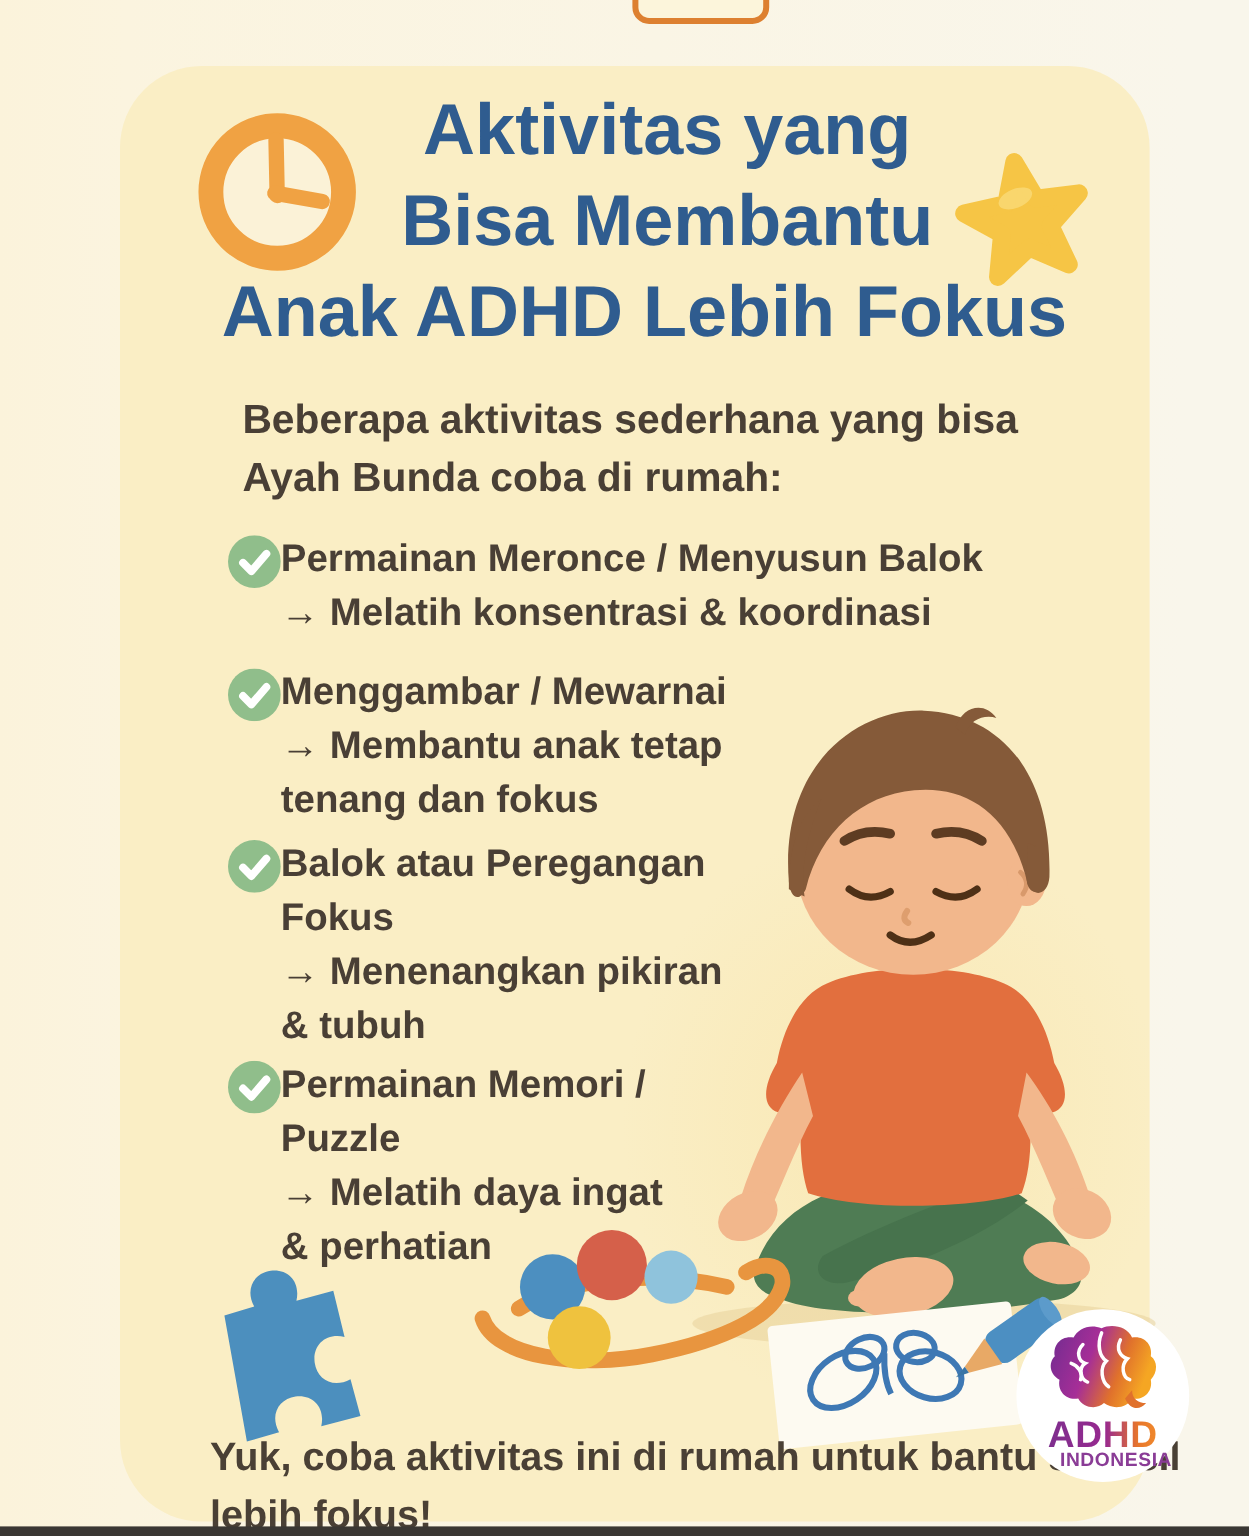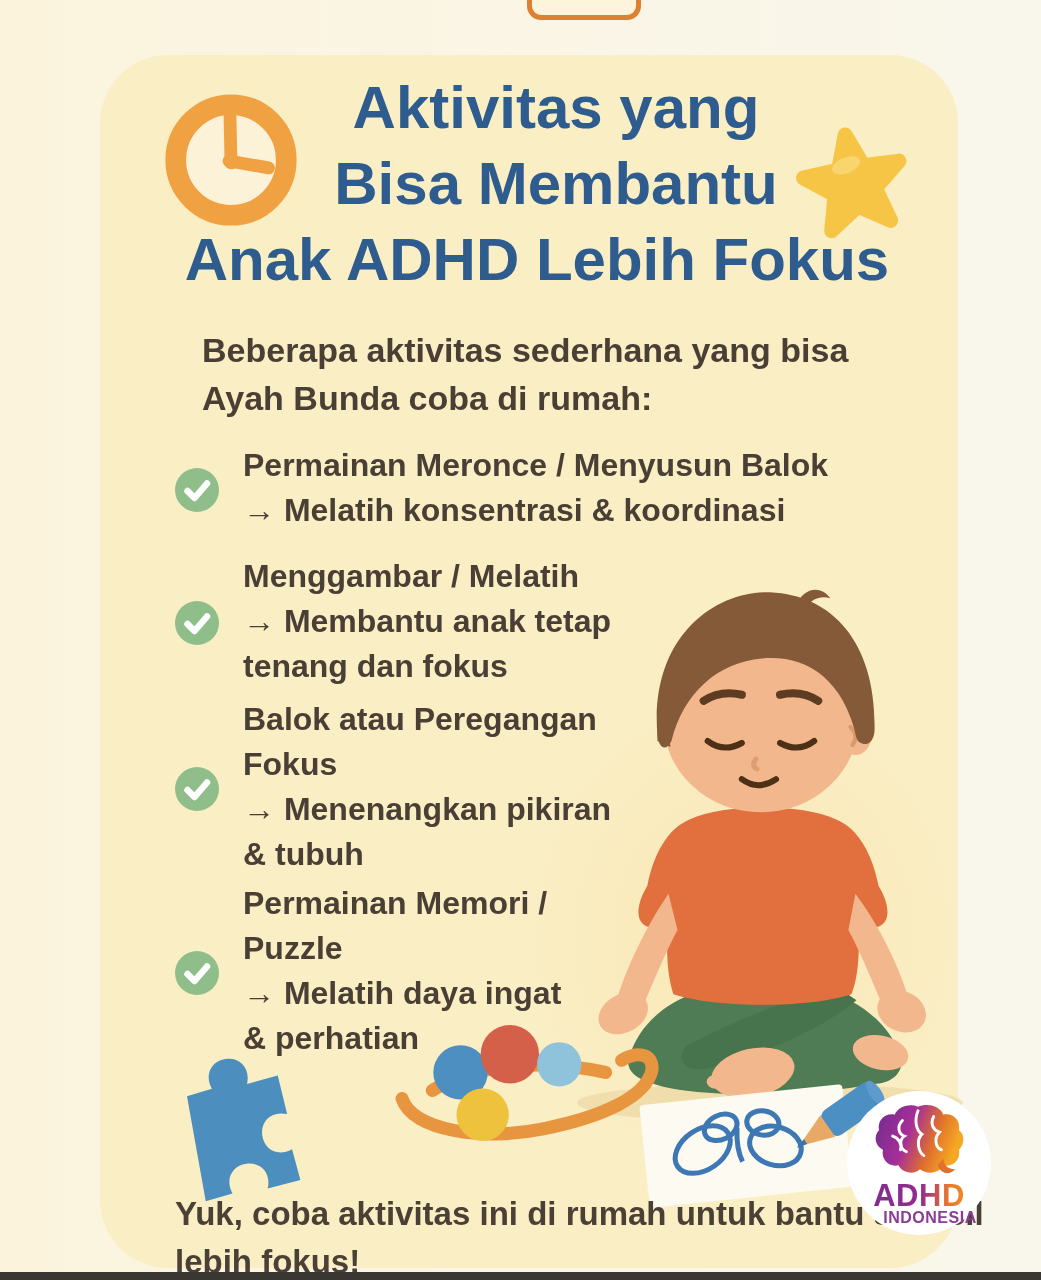--- a/index.html
+++ b/index.html
@@ -24,21 +24,21 @@
   .star{position:absolute;left:793px;top:126px;}
   .title{position:absolute;left:100px;top:70px;width:858px;}
   .title-line{
     font-size:60px;font-weight:700;color:#2F5C8F;line-height:76px;
     text-align:center;letter-spacing:0px;white-space:nowrap;
   }
   .title-line.shift-a{margin-left:54px;}
   .title-line.shift-b{margin-left:16px;}
   .subtitle{position:absolute;left:175px;top:326px;margin-left:27px;}
   .subtitle-line{font-size:34px;font-weight:600;color:#493F35;line-height:48px;white-space:nowrap;}
-  .item{position:absolute;left:175px;display:flex;gap:24px;align-items:center;}
+  .item{position:absolute;left:190px;display:flex;}
   .check{flex:none;margin-top:3px;}
   .item-line{font-size:32px;font-weight:600;color:#493F35;line-height:45px;white-space:nowrap;}
   .boy{position:absolute;left:556px;top:552px;}
   .bead-toy{position:absolute;left:392px;top:1018px;}
   .puzzle{position:absolute;left:162px;top:1052px;transform:rotate(-8deg);}
   .paper{position:absolute;left:640px;top:1090px;transform:rotate(-6deg);}
   .pencil{position:absolute;left:780px;top:1066px;}
   .footer{position:absolute;left:175px;top:1190px;}
   .footer-line{font-size:33px;font-weight:600;color:#4A4035;line-height:48px;white-space:nowrap;}
   .logo{
@@ -96,21 +96,21 @@
       <div class="item-line">→ Melatih konsentrasi &amp; koordinasi</div>
     </div>
   </div>
 
   <div class="item" style="top:554px;">
     <svg class="check" width="44" height="44" viewBox="0 0 44 44">
       <circle cx="22" cy="22" r="22" fill="#90BE8B"></circle>
       <path d="M12.5 23 L19.5 30 L32 15.5" stroke="#FFFFFF" stroke-width="6.5" fill="none" stroke-linecap="round" stroke-linejoin="round"></path>
     </svg>
     <div>
-      <div class="item-line">Menggambar / Melatih</div>
+      <div class="item-line">Menggambar / Mewarnai</div>
       <div class="item-line">→ Membantu anak tetap</div>
       <div class="item-line">tenang dan fokus</div>
     </div>
   </div>
 
   <div class="item" style="top:697px;">
     <svg class="check" width="44" height="44" viewBox="0 0 44 44">
       <circle cx="22" cy="22" r="22" fill="#90BE8B"></circle>
       <path d="M12.5 23 L19.5 30 L32 15.5" stroke="#FFFFFF" stroke-width="6.5" fill="none" stroke-linecap="round" stroke-linejoin="round"></path>
     </svg>

